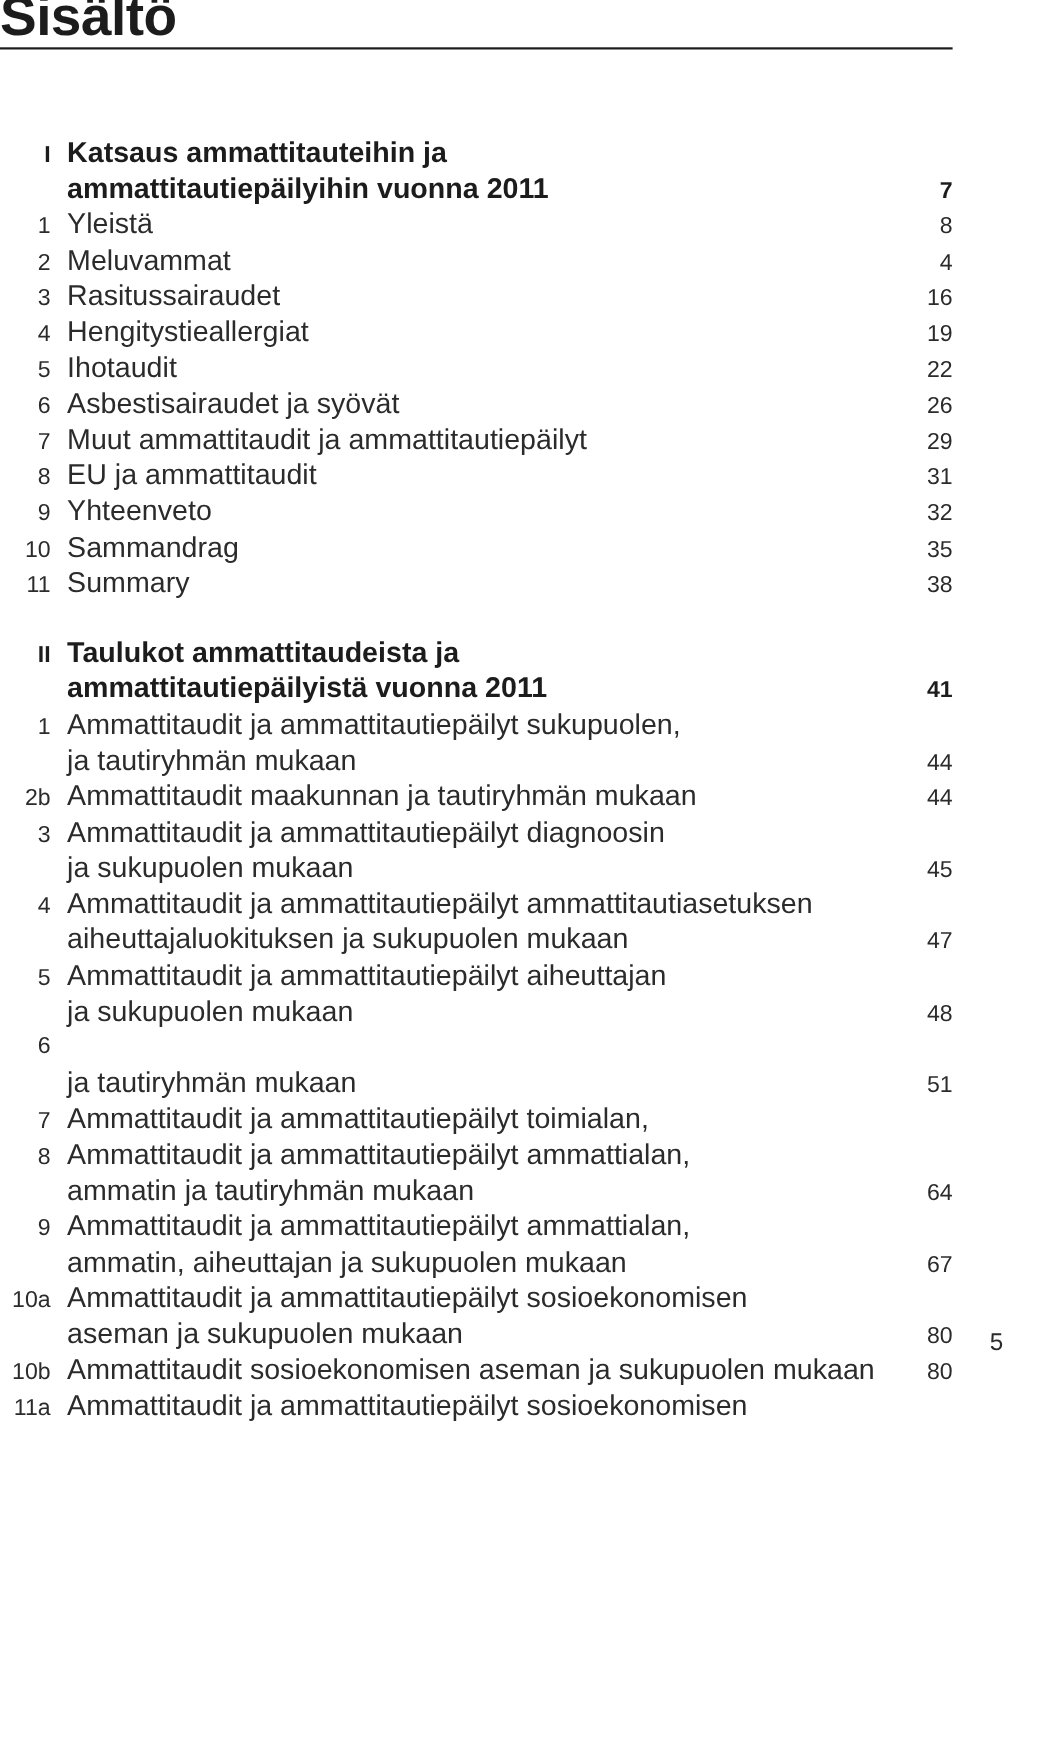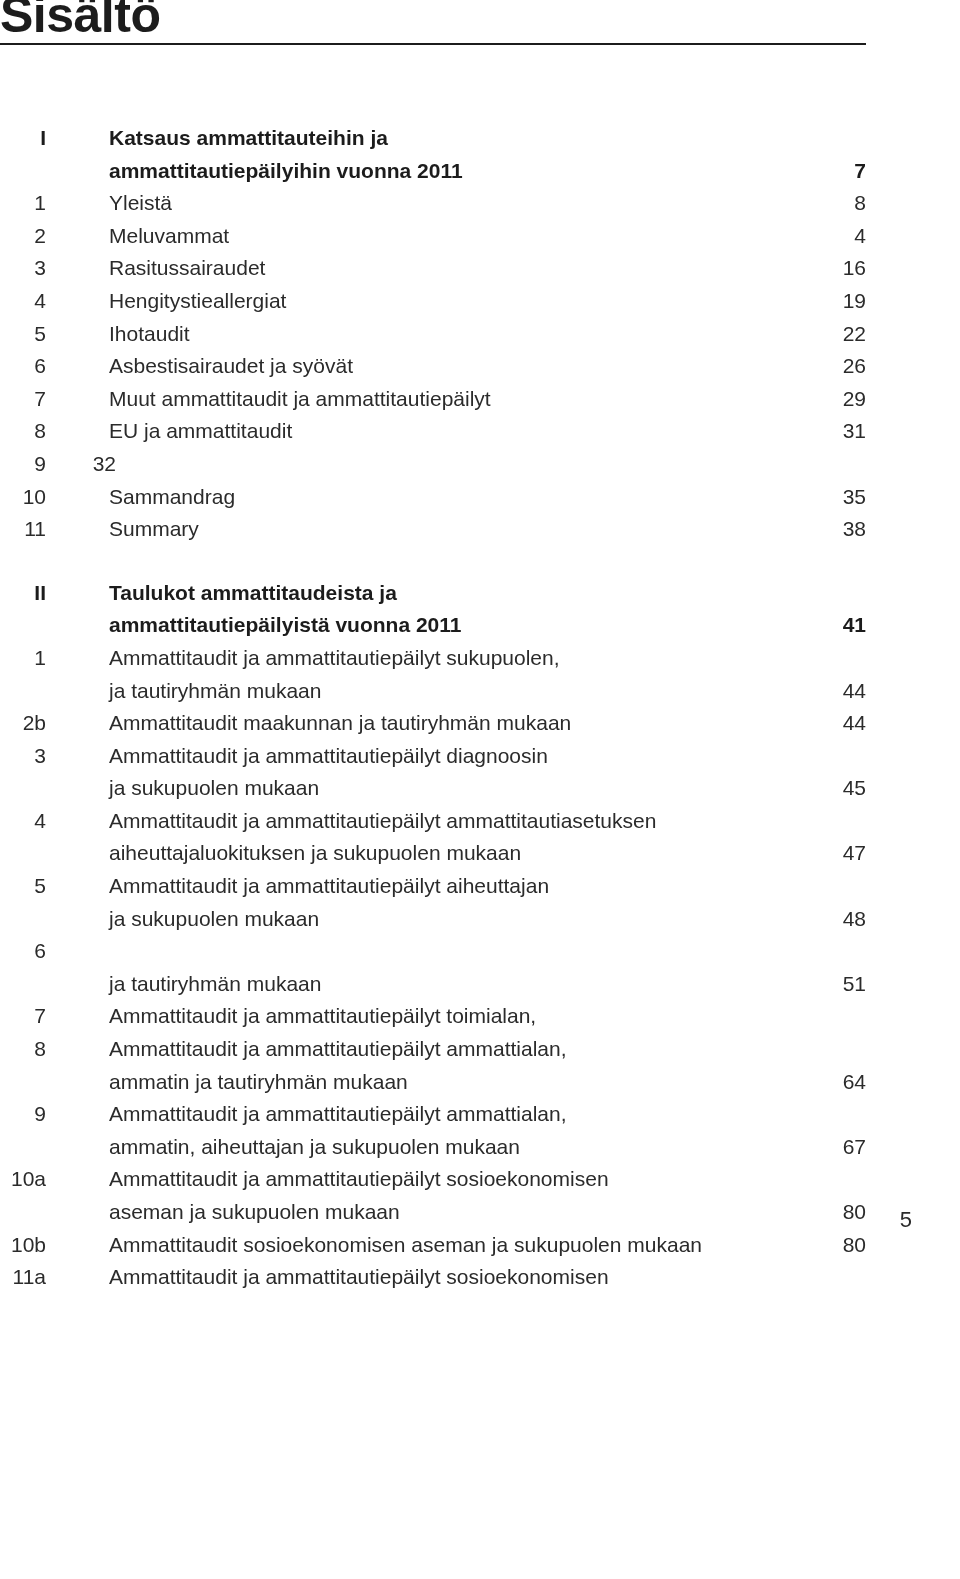--- a/index.html
+++ b/index.html
@@ -58,25 +58,24 @@
   .toc-num {
     flex: 0 0 46px;
     text-align: right;
     font-size: 21px;
     line-height: 32.6px;
     white-space: nowrap;
   }
   .toc-label {
     flex: 1 1 auto;
     padding-left: 15px;
-    font-size: 21px;
+    font-size: 26px;
     line-height: 32.6px;
     white-space: nowrap;
     overflow: hidden;
-    margin-left: 48px;
   }
   .toc-page {
     flex: 0 0 70px;
     text-align: right;
     font-size: 21px;
     line-height: 32.6px;
     white-space: nowrap;
   }
   .toc-row.bold .toc-num,
   .toc-row.bold .toc-label,
@@ -159,20 +158,21 @@
           <span class="toc-label">Muut ammattitaudit ja ammattitautiepäilyt</span>
           <span class="toc-page">29</span>
         </div>
         <div class="toc-row">
           <span class="toc-num">8</span>
           <span class="toc-label">EU ja ammattitaudit</span>
           <span class="toc-page">31</span>
         </div>
         <div class="toc-row">
           <span class="toc-num">9</span>
+          <span class="toc-label">Yhteenveto</span>
           <span class="toc-page">32</span>
         </div>
         <div class="toc-row">
           <span class="toc-num">10</span>
           <span class="toc-label">Sammandrag</span>
           <span class="toc-page">35</span>
         </div>
         <div class="toc-row">
           <span class="toc-num">11</span>
           <span class="toc-label">Summary</span>

